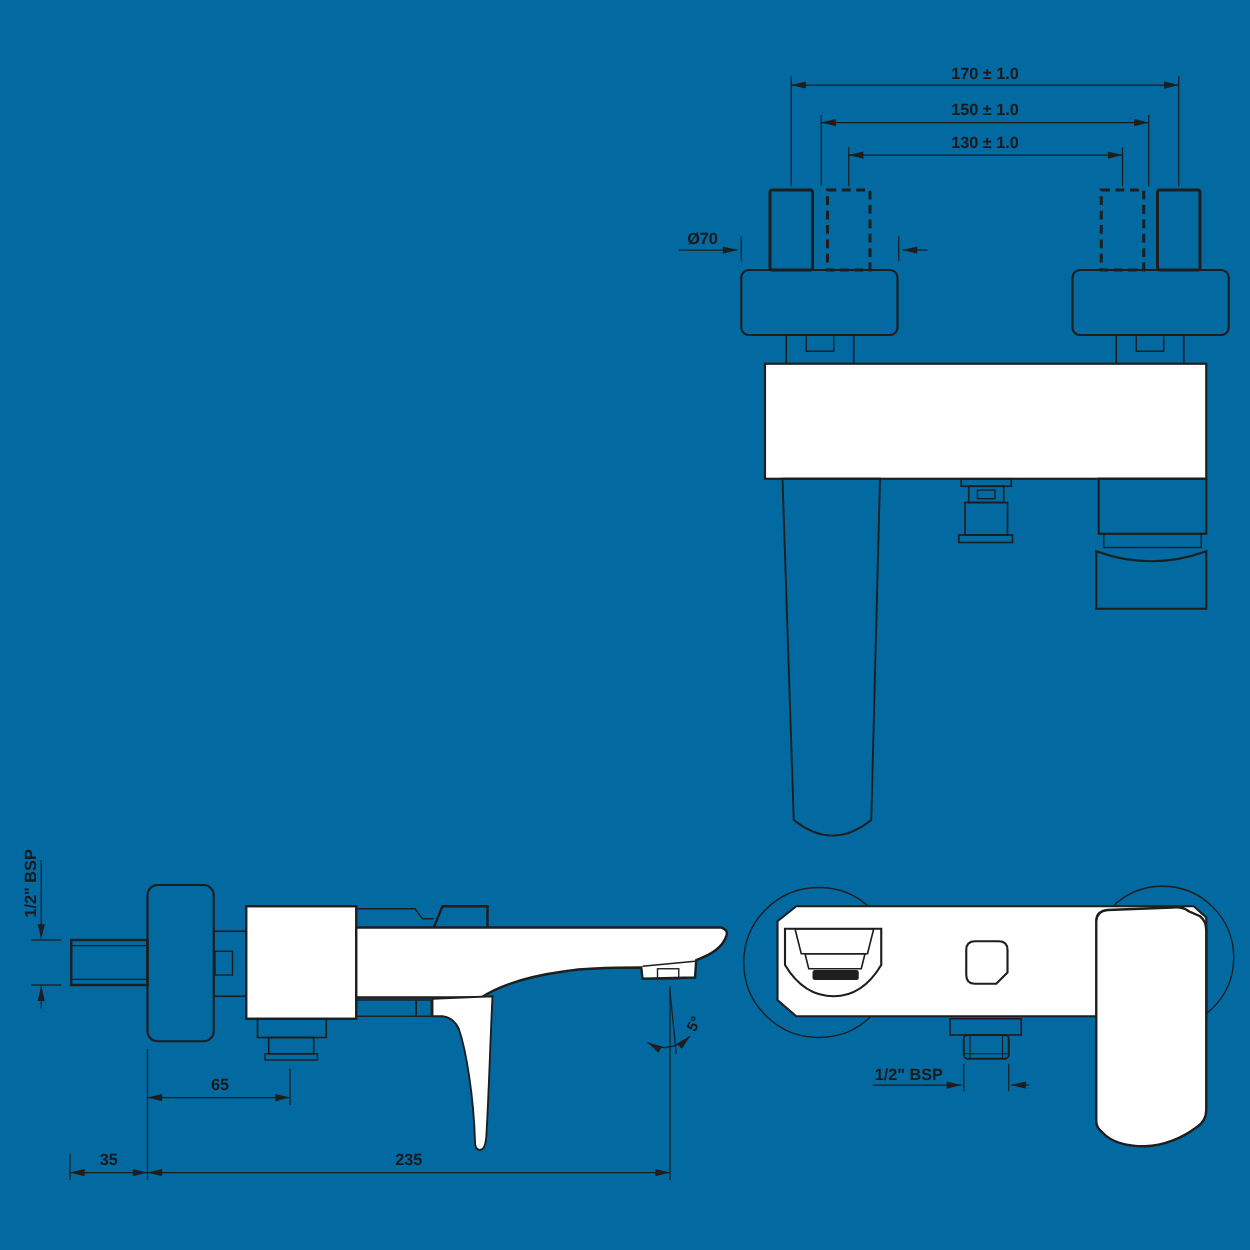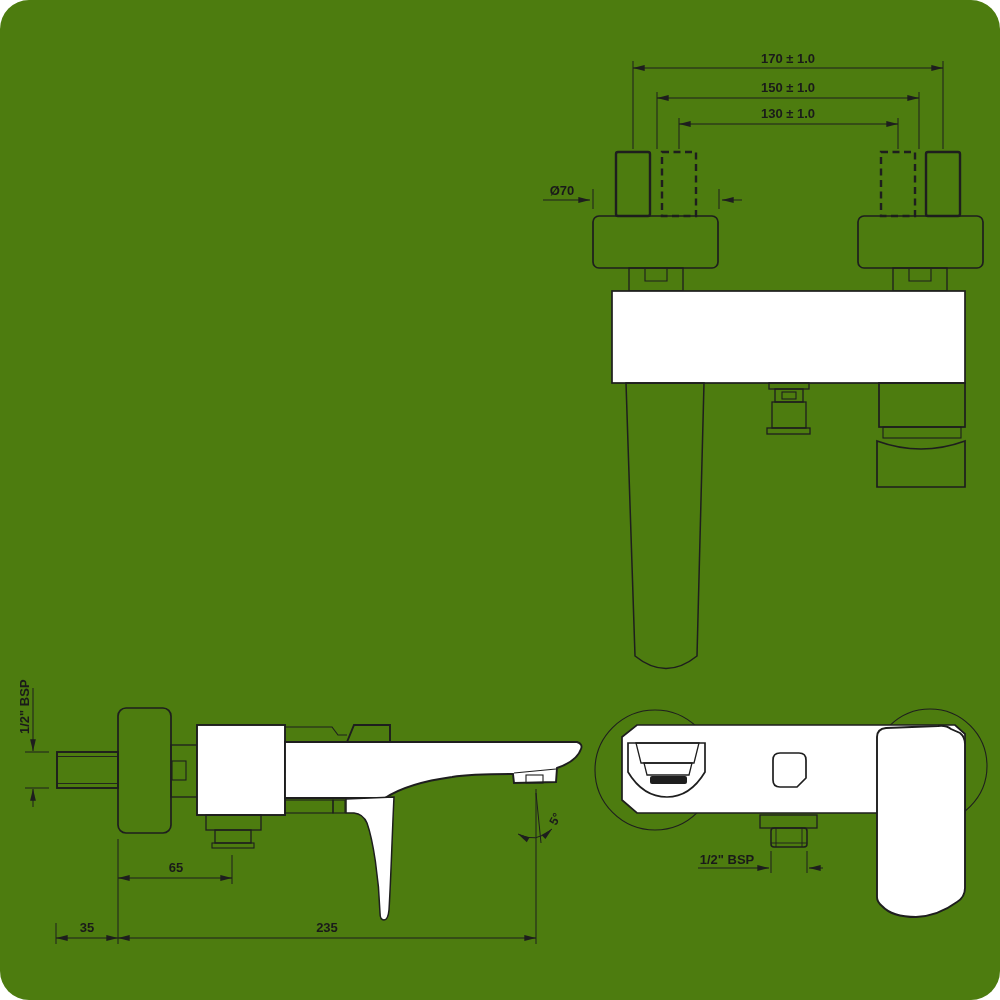--- a/index.html
+++ b/index.html
@@ -1,16 +1,16 @@
 <!DOCTYPE html>
 <html><head>
 <meta charset="utf-8">
 <style>
   html,body{margin:0;padding:0;background:#ffffff;}
-  .canvas{position:relative;width:1000px;height:1000px;background:#4d7c0f;overflow:hidden;border-radius:29px;}
+  .canvas{position:relative;width:1000px;height:1000px;background:#0369a1;overflow:hidden;}
   svg{display:block;}
   .ln{stroke:#1e1e1e;fill:none;stroke-linecap:butt;stroke-linejoin:miter;}
   .w05{stroke-width:0.9;}
   .w1{stroke-width:1.1;}
   .w13{stroke-width:1.3;}
   .w15{stroke-width:1.5;}
   .w17{stroke-width:1.7;}
   .w19{stroke-width:1.9;}
   .w24{stroke-width:2.4;}
   .dash{stroke-dasharray:7 4.5;}

